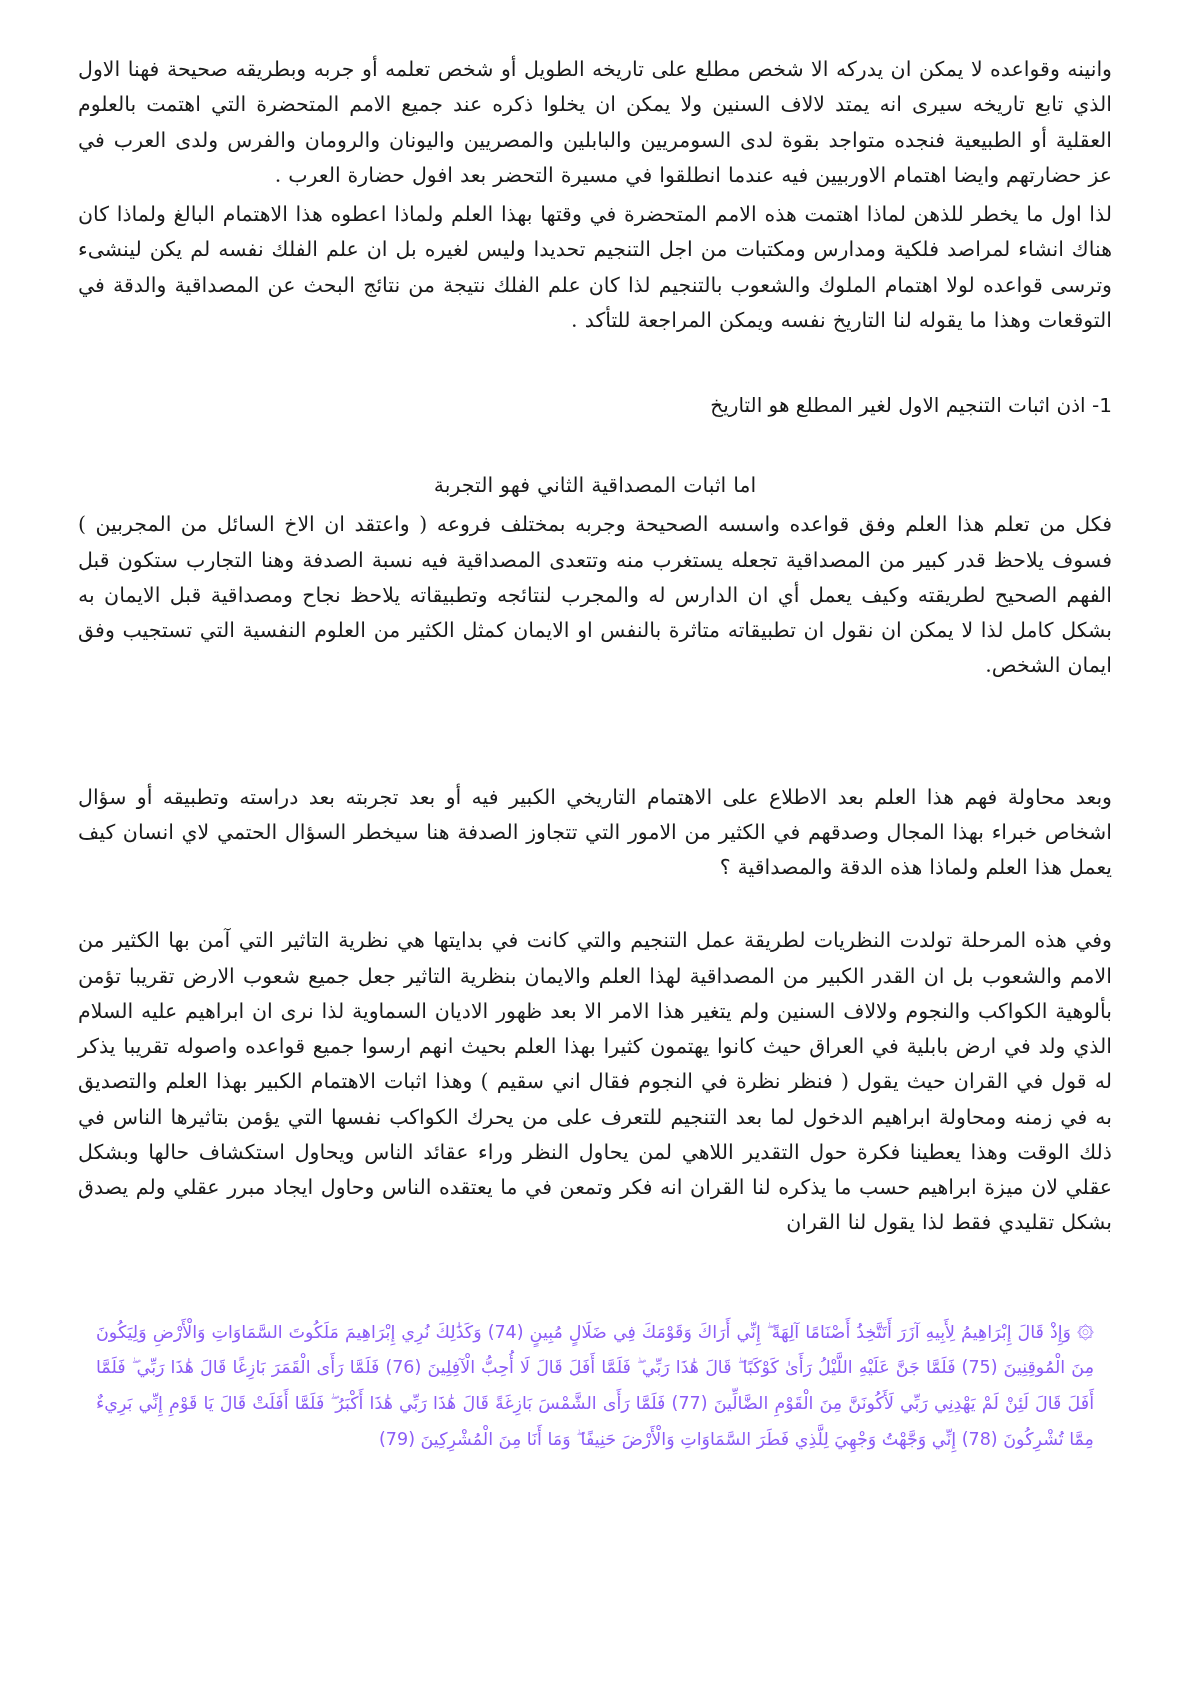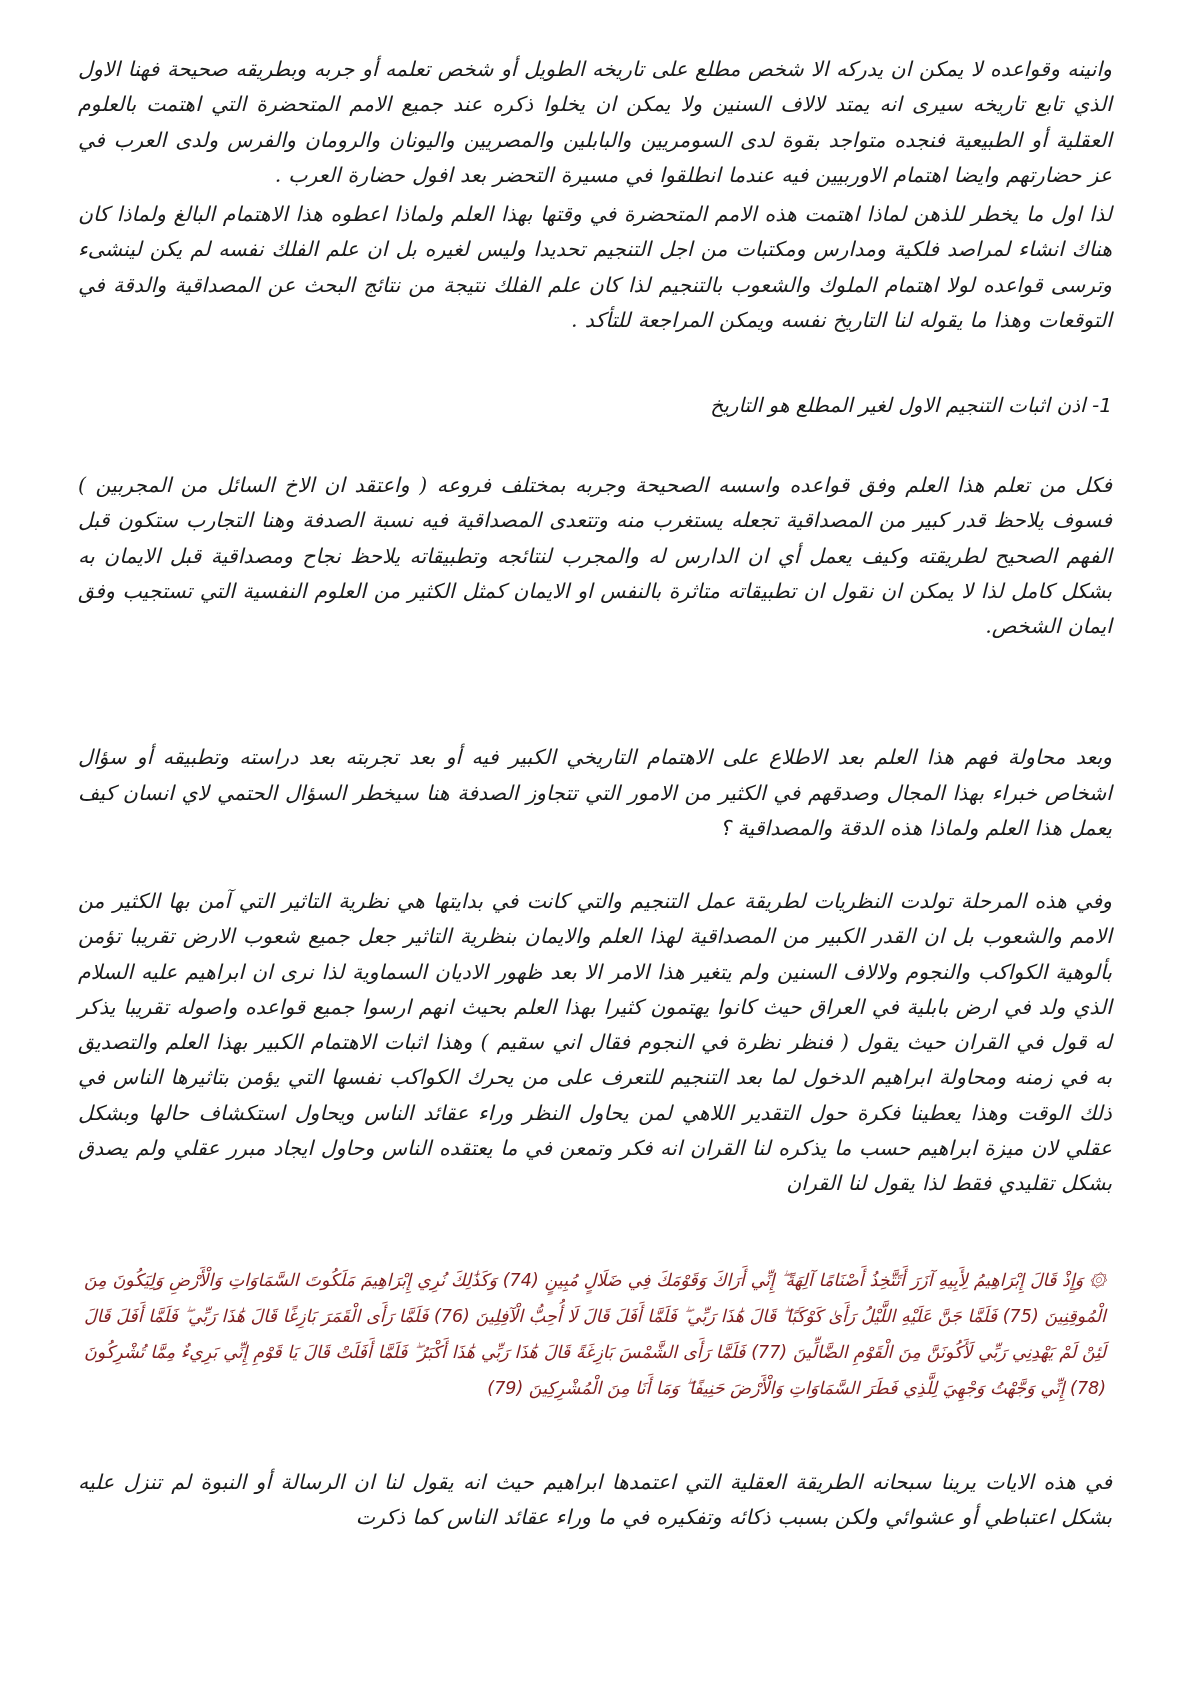--- a/index.html
+++ b/index.html
@@ -20,21 +20,20 @@
     width: 1190px;
     height: 1682px;
     background: #ffffff;
     box-sizing: border-box;
     padding: 52px 78px 20px 78px;
   }
   .doc-body {
     direction: rtl;
     text-align: justify;
     text-align-last: right;
-    font-style: italic;
   }
 
   
   p.para {
     font-family: "DejaVu Serif", "Liberation Serif", serif;
     font-size: 20.5px;
     line-height: 1.72;
     margin: 0 0 4px 0;
     text-align: justify;
     text-align-last: right;
@@ -56,22 +55,22 @@
     font-weight: 400;
   }
 
   
   .verse-block {
     font-family: "DejaVu Sans", "Liberation Sans", sans-serif;
     font-size: 17.5px;
     line-height: 2.05;
     text-align: justify;
     text-align-last: right;
-    margin: 0;
-    color: #7f1d1d;
+    margin: 12px;
+    color: #8b5cf6;
     padding: 0 6px;
   }
   .sp-m  { height: 34px; }
   .sp-l  { height: 46px; }
   .sp-xl { height: 58px; }
 </style>
 </head>
 <body>
 
 <div class="page">
@@ -80,37 +79,37 @@
     <p class="para">وانينه وقواعده لا يمكن ان يدركه الا شخص مطلع على تاريخه الطويل أو شخص تعلمه أو جربه وبطريقه صحيحة فهنا الاول الذي تابع تاريخه سيرى انه يمتد لالاف السنين ولا يمكن ان يخلوا ذكره عند جميع الامم المتحضرة التي اهتمت بالعلوم العقلية أو الطبيعية فنجده متواجد بقوة لدى السومريين والبابلين والمصريين واليونان والرومان والفرس ولدى العرب في عز حضارتهم وايضا اهتمام الاوربيين فيه عندما انطلقوا في مسيرة التحضر بعد افول حضارة العرب .</p>
 
     <p class="para">لذا اول ما يخطر للذهن لماذا اهتمت هذه الامم المتحضرة في وقتها بهذا العلم ولماذا اعطوه هذا الاهتمام البالغ ولماذا كان هناك انشاء لمراصد فلكية ومدارس ومكتبات من اجل التنجيم تحديدا وليس لغيره بل ان علم الفلك نفسه لم يكن لينشىء وترسى قواعده لولا اهتمام الملوك والشعوب بالتنجيم لذا كان علم الفلك نتيجة من نتائج البحث عن المصداقية والدقة في التوقعات وهذا ما يقوله لنا التاريخ نفسه ويمكن المراجعة للتأكد .</p>
 
     <div class="sp-l"></div>
 
     <p class="numbered">1- اذن اثبات التنجيم الاول لغير المطلع هو التاريخ</p>
 
     <div class="sp-l"></div>
 
+    <p class="para last-center">اما اثبات المصداقية الثاني فهو التجربة</p>
 
     <p class="para">فكل من تعلم هذا العلم وفق قواعده واسسه الصحيحة وجربه بمختلف فروعه ( واعتقد ان الاخ السائل من المجربين ) فسوف يلاحظ قدر كبير من المصداقية تجعله يستغرب منه وتتعدى المصداقية فيه نسبة الصدفة وهنا التجارب ستكون قبل الفهم الصحيح لطريقته وكيف يعمل أي ان الدارس له والمجرب لنتائجه وتطبيقاته يلاحظ نجاح ومصداقية قبل الايمان به بشكل كامل لذا لا يمكن ان نقول ان تطبيقاته متاثرة بالنفس او الايمان كمثل الكثير من العلوم النفسية التي تستجيب وفق ايمان الشخص.</p>
 
     <div class="sp-l"></div>
 
 
     <div class="sp-l"></div>
 
     <p class="para">وبعد محاولة فهم هذا العلم بعد الاطلاع على الاهتمام التاريخي الكبير فيه أو بعد تجربته بعد دراسته وتطبيقه أو سؤال اشخاص خبراء بهذا المجال وصدقهم في الكثير من الامور التي تتجاوز الصدفة هنا سيخطر السؤال الحتمي لاي انسان كيف يعمل هذا العلم ولماذا هذه الدقة والمصداقية ؟</p>
 
     <div class="sp-m"></div>
 
     <p class="para">وفي هذه المرحلة تولدت النظريات لطريقة عمل التنجيم والتي كانت في بدايتها هي نظرية التاثير التي آمن بها الكثير من الامم والشعوب بل ان القدر الكبير من المصداقية لهذا العلم والايمان بنظرية التاثير جعل جميع شعوب الارض تقريبا تؤمن بألوهية الكواكب والنجوم ولالاف السنين ولم يتغير هذا الامر الا بعد ظهور الاديان السماوية لذا نرى ان ابراهيم عليه السلام الذي ولد في ارض بابلية في العراق حيث كانوا يهتمون كثيرا بهذا العلم بحيث انهم ارسوا جميع قواعده واصوله تقريبا يذكر له قول في القران حيث يقول ( فنظر نظرة في النجوم فقال اني سقيم ) وهذا اثبات الاهتمام الكبير بهذا العلم والتصديق به في زمنه ومحاولة ابراهيم الدخول لما بعد التنجيم للتعرف على من يحرك الكواكب نفسها التي يؤمن بتاثيرها الناس في ذلك الوقت وهذا يعطينا فكرة حول التقدير اللاهي لمن يحاول النظر وراء عقائد الناس ويحاول استكشاف حالها وبشكل عقلي لان ميزة ابراهيم حسب ما يذكره لنا القران انه فكر وتمعن في ما يعتقده الناس وحاول ايجاد مبرر عقلي ولم يصدق بشكل تقليدي فقط لذا يقول لنا القران</p>
 
     <div class="sp-xl"></div>
 
     <p class="verse-block">۞ وَإِذْ قَالَ إِبْرَاهِيمُ لِأَبِيهِ آزَرَ أَتَتَّخِذُ أَصْنَامًا آلِهَةً ۖ إِنِّي أَرَاكَ وَقَوْمَكَ فِي ضَلَالٍ مُبِينٍ (74) وَكَذَٰلِكَ نُرِي إِبْرَاهِيمَ مَلَكُوتَ السَّمَاوَاتِ وَالْأَرْضِ وَلِيَكُونَ مِنَ الْمُوقِنِينَ (75) فَلَمَّا جَنَّ عَلَيْهِ اللَّيْلُ رَأَىٰ كَوْكَبًا ۖ قَالَ هَٰذَا رَبِّي ۖ فَلَمَّا أَفَلَ قَالَ لَا أُحِبُّ الْآفِلِينَ (76) فَلَمَّا رَأَى الْقَمَرَ بَازِغًا قَالَ هَٰذَا رَبِّي ۖ فَلَمَّا أَفَلَ قَالَ لَئِنْ لَمْ يَهْدِنِي رَبِّي لَأَكُونَنَّ مِنَ الْقَوْمِ الضَّالِّينَ (77) فَلَمَّا رَأَى الشَّمْسَ بَازِغَةً قَالَ هَٰذَا رَبِّي هَٰذَا أَكْبَرُ ۖ فَلَمَّا أَفَلَتْ قَالَ يَا قَوْمِ إِنِّي بَرِيءٌ مِمَّا تُشْرِكُونَ (78) إِنِّي وَجَّهْتُ وَجْهِيَ لِلَّذِي فَطَرَ السَّمَاوَاتِ وَالْأَرْضَ حَنِيفًا ۖ وَمَا أَنَا مِنَ الْمُشْرِكِينَ (79)</p>
 
     <div class="sp-xl"></div>
 
-    <p class="para">في هذه الايات يرينا سبحانه الطريقة العقلية التي اعتمدها ابراهيم حيث انه يقول لنا ان الرسالة أو النبوة لم تنزل عليه بشكل اعتباطي أو عشوائي ولكن بسبب ذكائه وتفكيره في ما وراء عقائد الناس كما ذكرت</p>
 
 
   </div>
 </div>
 
 </body></html>

